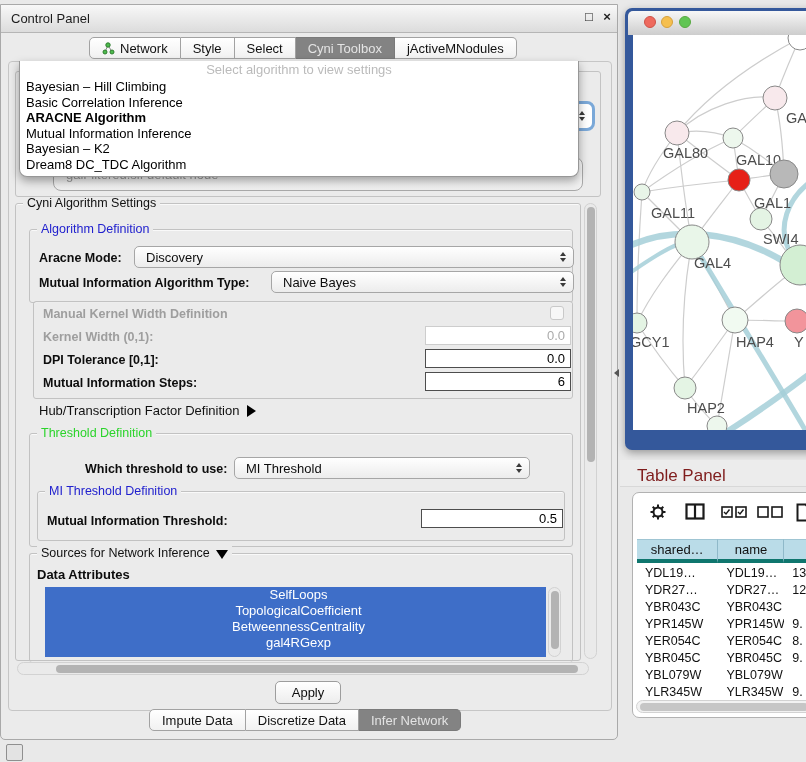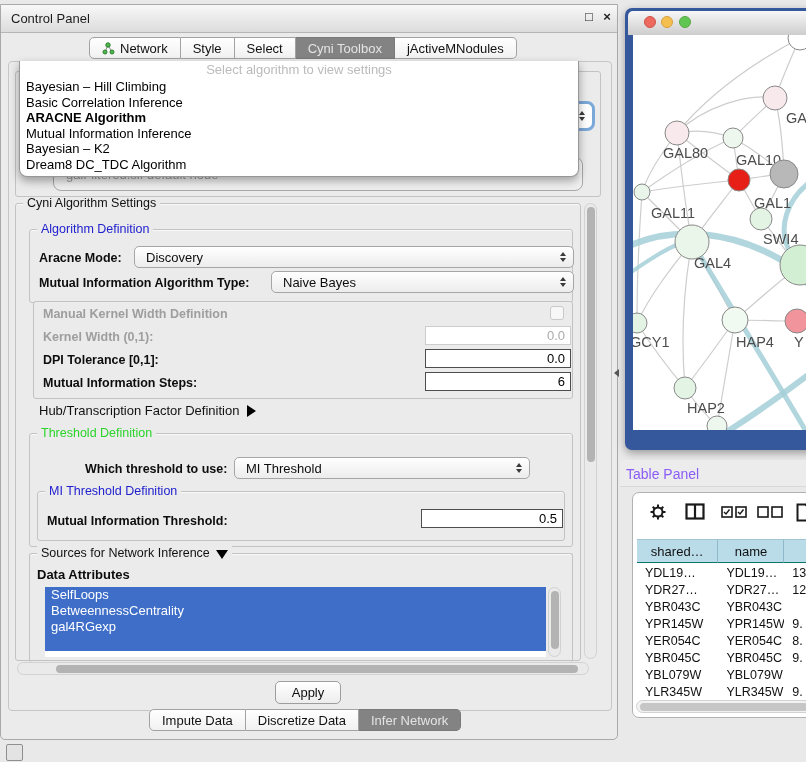--- a/index.html
+++ b/index.html
@@ -55,42 +55,42 @@
           text-align:right;padding:0 5px;display:flex;align-items:center;justify-content:flex-end;
           box-sizing:border-box;}
   .tinput.dis{border-color:#CDCDCD;color:#ABABAB;}
   .chk{position:absolute;width:14px;height:14px;border:1px solid #C9C9C9;border-radius:3px;
        background:#F7F7F7;box-sizing:border-box;}
   .tri-r{display:inline-block;width:0;height:0;border-top:6px solid transparent;
          border-bottom:6px solid transparent;border-left:9px solid #000;vertical-align:-2px;margin-left:8px;}
   .tri-d{display:inline-block;width:0;height:0;border-left:6px solid transparent;
          border-right:6px solid transparent;border-top:9px solid #000;vertical-align:-2px;margin-left:6px;}
   .list{position:absolute;background:#FFF;overflow:hidden;}
-  .list .li{height:16px;line-height:16px;padding-left:6px;font-size:13px;color:#FFF;background:#3E6EC8;}
+  .list .li{height:16px;line-height:16px;padding-left:6px;font-size:13px;color:#FFF;background:#3E6EC8;text-align:center;}
   .sb-v{position:absolute;background:#EAEAEA;border:1px solid #D2D2D2;border-radius:7px;box-sizing:border-box;}
   .sb-h{position:absolute;background:#EAEAEA;border:1px solid #D2D2D2;border-radius:7px;box-sizing:border-box;}
   .thumb{position:absolute;background:#B3B3B3;border-radius:6px;}
   .btn{position:absolute;background:linear-gradient(#FFFFFF,#EDEDED);border:1px solid #9D9D9D;
        border-radius:5px;font-size:13px;color:#0d0d0d;display:flex;align-items:center;justify-content:center;}
   
   .netwin{left:625px;top:8px;width:195px;height:442px;background:#34589B;border-radius:7px 0 0 7px;
           box-shadow:0 3px 8px rgba(0,0,0,.35);}
   .nettitle{position:absolute;left:3px;top:3px;right:0;height:24px;
             background:linear-gradient(#F7F7F7,#CDCDCD);border-radius:5px 0 0 0;}
   .tl{position:absolute;top:5px;width:12px;height:12px;border-radius:50%;box-sizing:border-box;}
   .netcanvas{position:absolute;left:8px;top:27px;right:0;bottom:20px;background:#FFF;overflow:hidden;}
   
   .tpbar{left:620px;top:460px;width:186px;height:26px;background:#ECECEC;border-bottom:1px solid #D8D8D8;}
-  .tpbar .txt{position:absolute;left:6px;top:6px;font-size:14px;color:#8b5cf6;}
+  .tpbar .txt{position:absolute;left:17px;top:6px;font-size:17px;color:#7f1d1d;}
   .tablewin{left:632px;top:492px;width:200px;height:226px;background:#FFF;border:1px solid #B2B2B2;
             border-radius:7px 0 0 7px;box-sizing:border-box;overflow:hidden;}
   .ticon{position:absolute;top:10px;}
   .thead{position:absolute;left:4px;top:46px;right:0;height:24px;display:flex;}
   .thc{background:#BADCE8;border-right:1px solid #8FB9C9;border-top:1px solid #9FC5D3;
-       border-bottom:1px solid #0f766e;font-size:13px;display:flex;align-items:center;
+       border-bottom:4px solid #0f766e;font-size:13px;display:flex;align-items:center;
        justify-content:center;box-sizing:border-box;color:#111;}
   .trow{position:absolute;left:4px;right:0;height:17px;display:flex;font-size:12.5px;}
   .trow span{display:block;box-sizing:border-box;padding-left:8px;line-height:17px;white-space:nowrap;overflow:hidden;}
   .smallicon{left:6px;top:744px;width:15px;height:15px;background:#E3E3E3;border:1px solid #8F8F8F;border-radius:2px;}
   .divarrow{left:614px;top:369px;width:0;height:0;border-top:4px solid transparent;
             border-bottom:4px solid transparent;border-right:5px solid #555;}
 </style>
 </head>
 <body>
 
@@ -211,20 +211,21 @@
   <div class="tinput" style="left:420px;top:504px;width:142px;height:19px;">
     <span>0.5</span>
   </div>
 
   <div class="groupbox" style="left:28px;top:548px;width:542px;height:108px;border-bottom:none;">
     <span class="gtitle"><span>Sources for Network Inference</span><span class="tri-d"></span></span>
   </div>
   <span class="blab" style="left:36px;top:562px;font-size:13px;">Data Attributes</span>
   <div class="list" style="left:44px;top:582px;width:501px;height:70px;" id="attrList">
       <div class="li">SelfLoops</div>
+      <div class="li">TopologicalCoefficient</div>
       <div class="li">BetweennessCentrality</div>
       <div class="li">gal4RGexp</div>
       <div class="li"></div>
     </div>
   <div class="sb-v" style="left:547px;top:582px;width:13px;height:70px;">
     <div class="thumb" style="left:2px;top:3px;width:8px;height:58px;"></div>
   </div>
 
   <div class="sb-v" style="left:583px;top:198px;width:13px;height:456px;">
     <div class="thumb" style="left:2px;top:3px;width:8px;height:255px;"></div>

